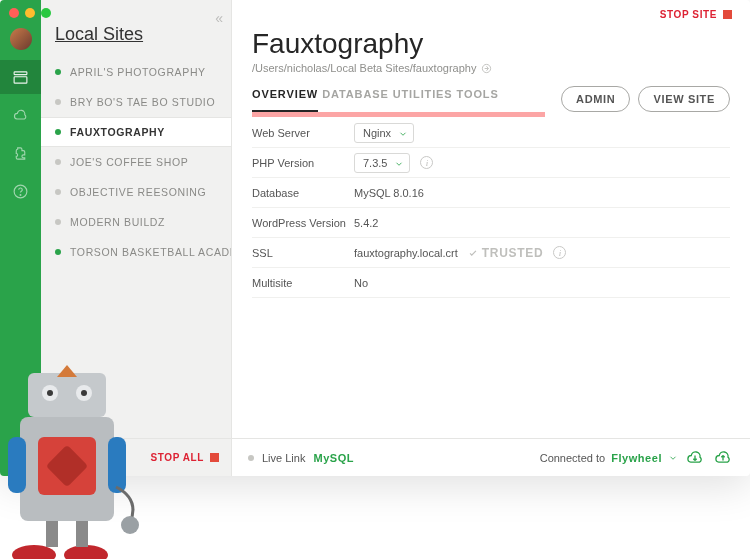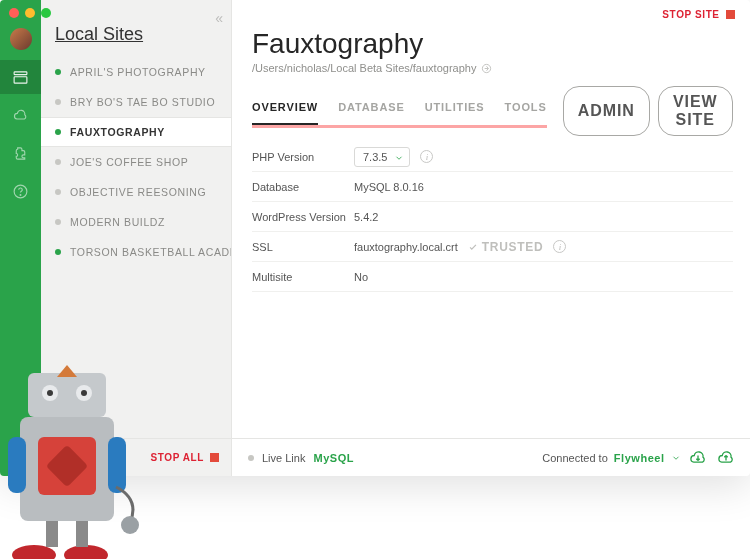--- a/index.html
+++ b/index.html
@@ -27,25 +27,25 @@
 .sb-footer .cnt{font-size:11px;color:#555}
 .sb-footer .stopall{ font-size:10px; letter-spacing:.06em; color:#d23; font-weight:700; display:flex;align-items:center;gap:6px;}
 .sq{width:9px;height:9px;background:#e34a3b;}
 .main{ flex:1; display:flex;flex-direction:column;}
 .topstrip{ height:28px; display:flex;align-items:center;justify-content:flex-end;padding-right:18px;}
 .stopsite{ font-size:10px; letter-spacing:.06em; color:#d23; font-weight:700; display:flex;align-items:center;gap:6px;}
 .header{ padding: 0 20px 2px 20px;}
 .site-title{ font-size:28px;font-weight:400;color:#262626;}
 .path{ font-size:11px;color:#8f8f8c;margin-top:2px;display:flex;align-items:center;gap:5px;}
 .navrow{ display:flex;align-items:center;justify-content:space-between; padding: 10px 20px 0 20px;}
-.tabs{ display:flex; gap:20px; border-bottom:3px solid #fca5a5; flex:1;}
+.tabs{ display:flex; gap:4px; border-bottom:5px solid #fca5a5; flex:1;}
 .tab{ font-size:11px;letter-spacing:.08em;color:#a5a5a2;padding:0 0 10px 0;font-weight:600; cursor:pointer;}
 .tab.active{ color:#262626; border-bottom:2px solid #262626;}
 .btns{display:flex;gap:8px;margin-left:16px; margin-bottom:6px;}
-.btn{ font-size:16px; letter-spacing:.06em; font-weight:600;color:#555; border:1.2px solid #a8a8a5;border-radius:16px;padding:6px 14px;background:#fff;cursor:pointer;}
+.btn{ font-size:11px; letter-spacing:.06em; font-weight:600;color:#555; border:1.2px solid #a8a8a5;border-radius:16px;padding:6px 14px;background:#fff;cursor:pointer;}
 .rows{ padding: 0 20px; }
 .row{ display:flex;align-items:center; height:30px; border-bottom:1px solid #f0f0ee;}
 .row .k{ width:102px;font-size:11px;color:#555;}
 .row .v{ font-size:11px;color:#555;display:flex;align-items:center;gap:10px}
 .sel{ border:1px solid #d9d9d7;border-radius:3px;padding:3px 22px 3px 8px;font-size:11px;color:#555;position:relative;background:#fff;}
 .sel svg{position:absolute;right:5px;top:5px;stroke:#2aa34a;stroke-width:2;fill:none}
 .info{ width:13px;height:13px;border:1px solid #c8c8c6;border-radius:50%;display:flex;align-items:center;justify-content:center;font-size:9px;color:#bdbdbb;font-style:italic;font-family:Georgia;}
 .link{ color:#2aa34a; font-size:11px;letter-spacing:.05em;font-weight:600;}
 .trusted{ color:#bfbfbc;font-size:12px;letter-spacing:.06em;font-weight:600;display:flex;align-items:center;gap:4px;}
 .main-footer{ margin-top:auto; height:38px;border-top:1px solid #e5e5e3; display:flex;align-items:center;padding:0 16px; justify-content:space-between;gap:6px;}
@@ -166,20 +166,28 @@
         <div class="tab">TOOLS</div>
       </div>
       <div class="btns">
         <button class="btn">ADMIN</button>
         <button class="btn">VIEW SITE</button>
       </div>
     </div>
 
     <div class="rows">
       <div class="row">
+        <span class="k">Web Server</span>
+        <span class="v">
+            <span class="sel"><span>Nginx</span><svg width="10" height="10" viewBox="0 0 24 24">
+                <path d="M6 9l6 6 6-6"></path>
+              </svg></span>
+          </span>
+      </div>
+      <div class="row">
         <span class="k">PHP Version</span>
         <span class="v">
             <span class="sel"><span>7.3.5</span><svg width="10" height="10" viewBox="0 0 24 24">
                 <path d="M6 9l6 6 6-6"></path>
               </svg></span>
             <span class="info">i</span>
           </span>
       </div>
       <div class="row">
         <span class="k">Database</span>

